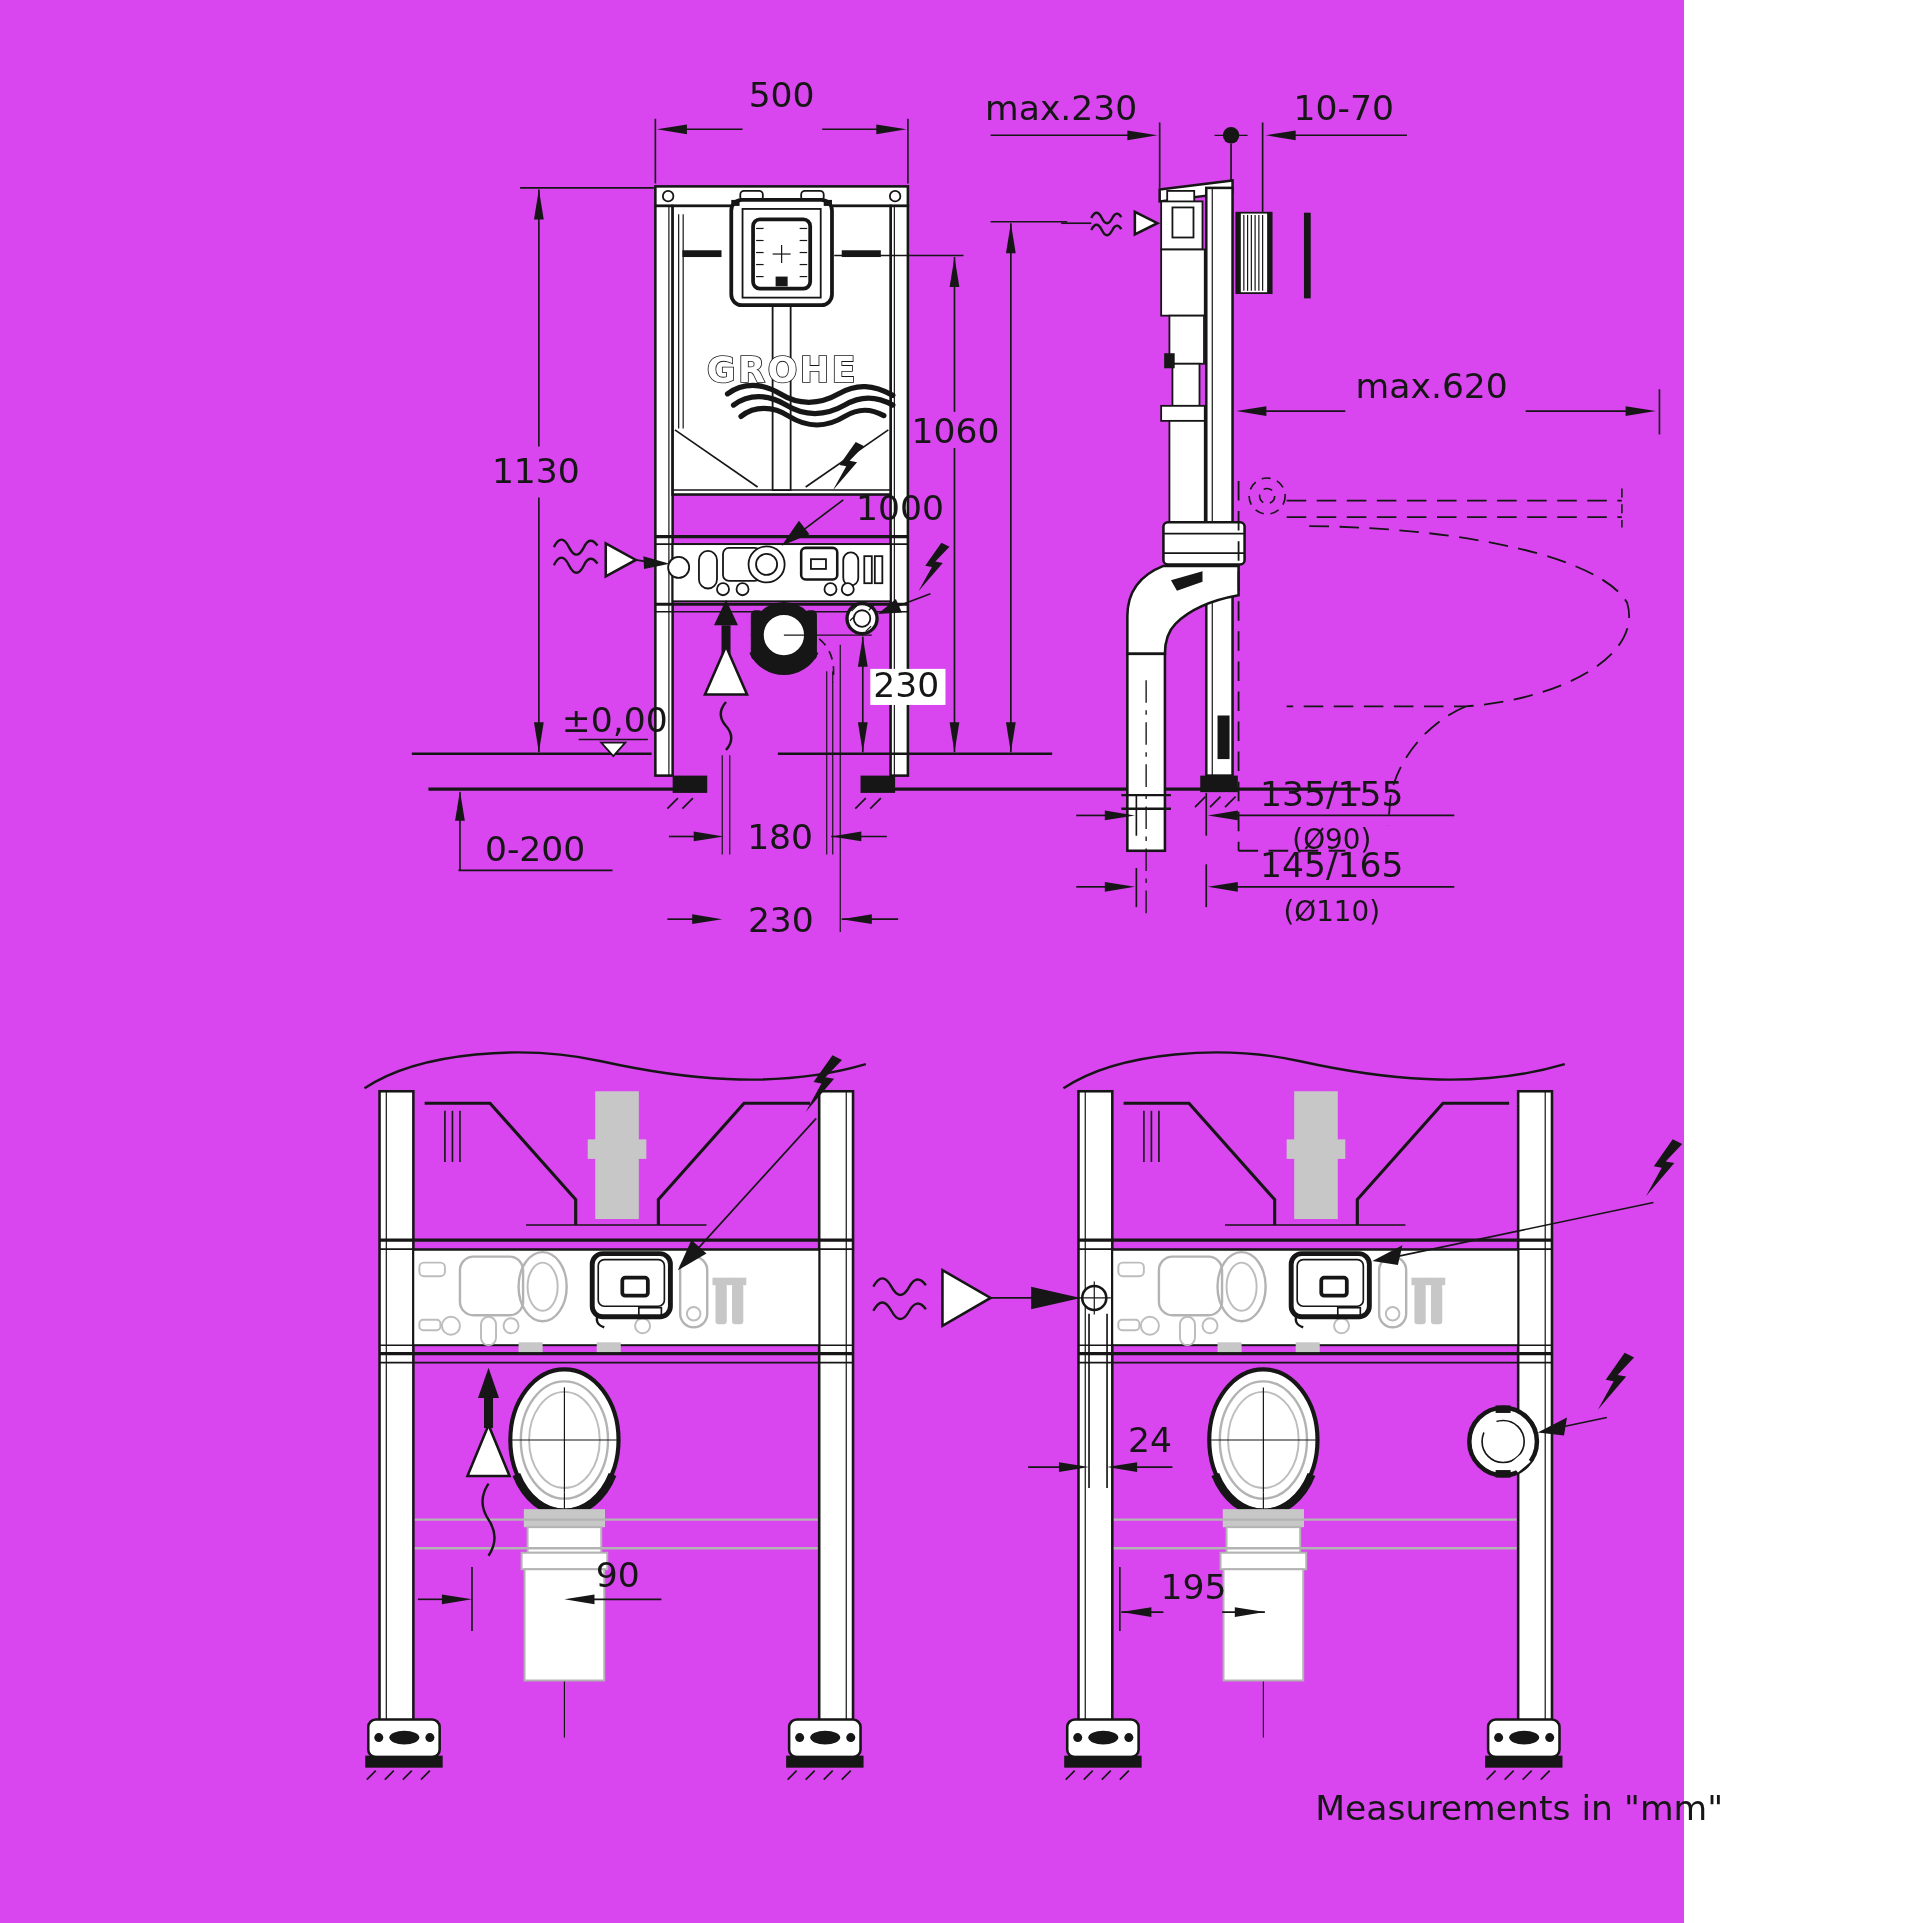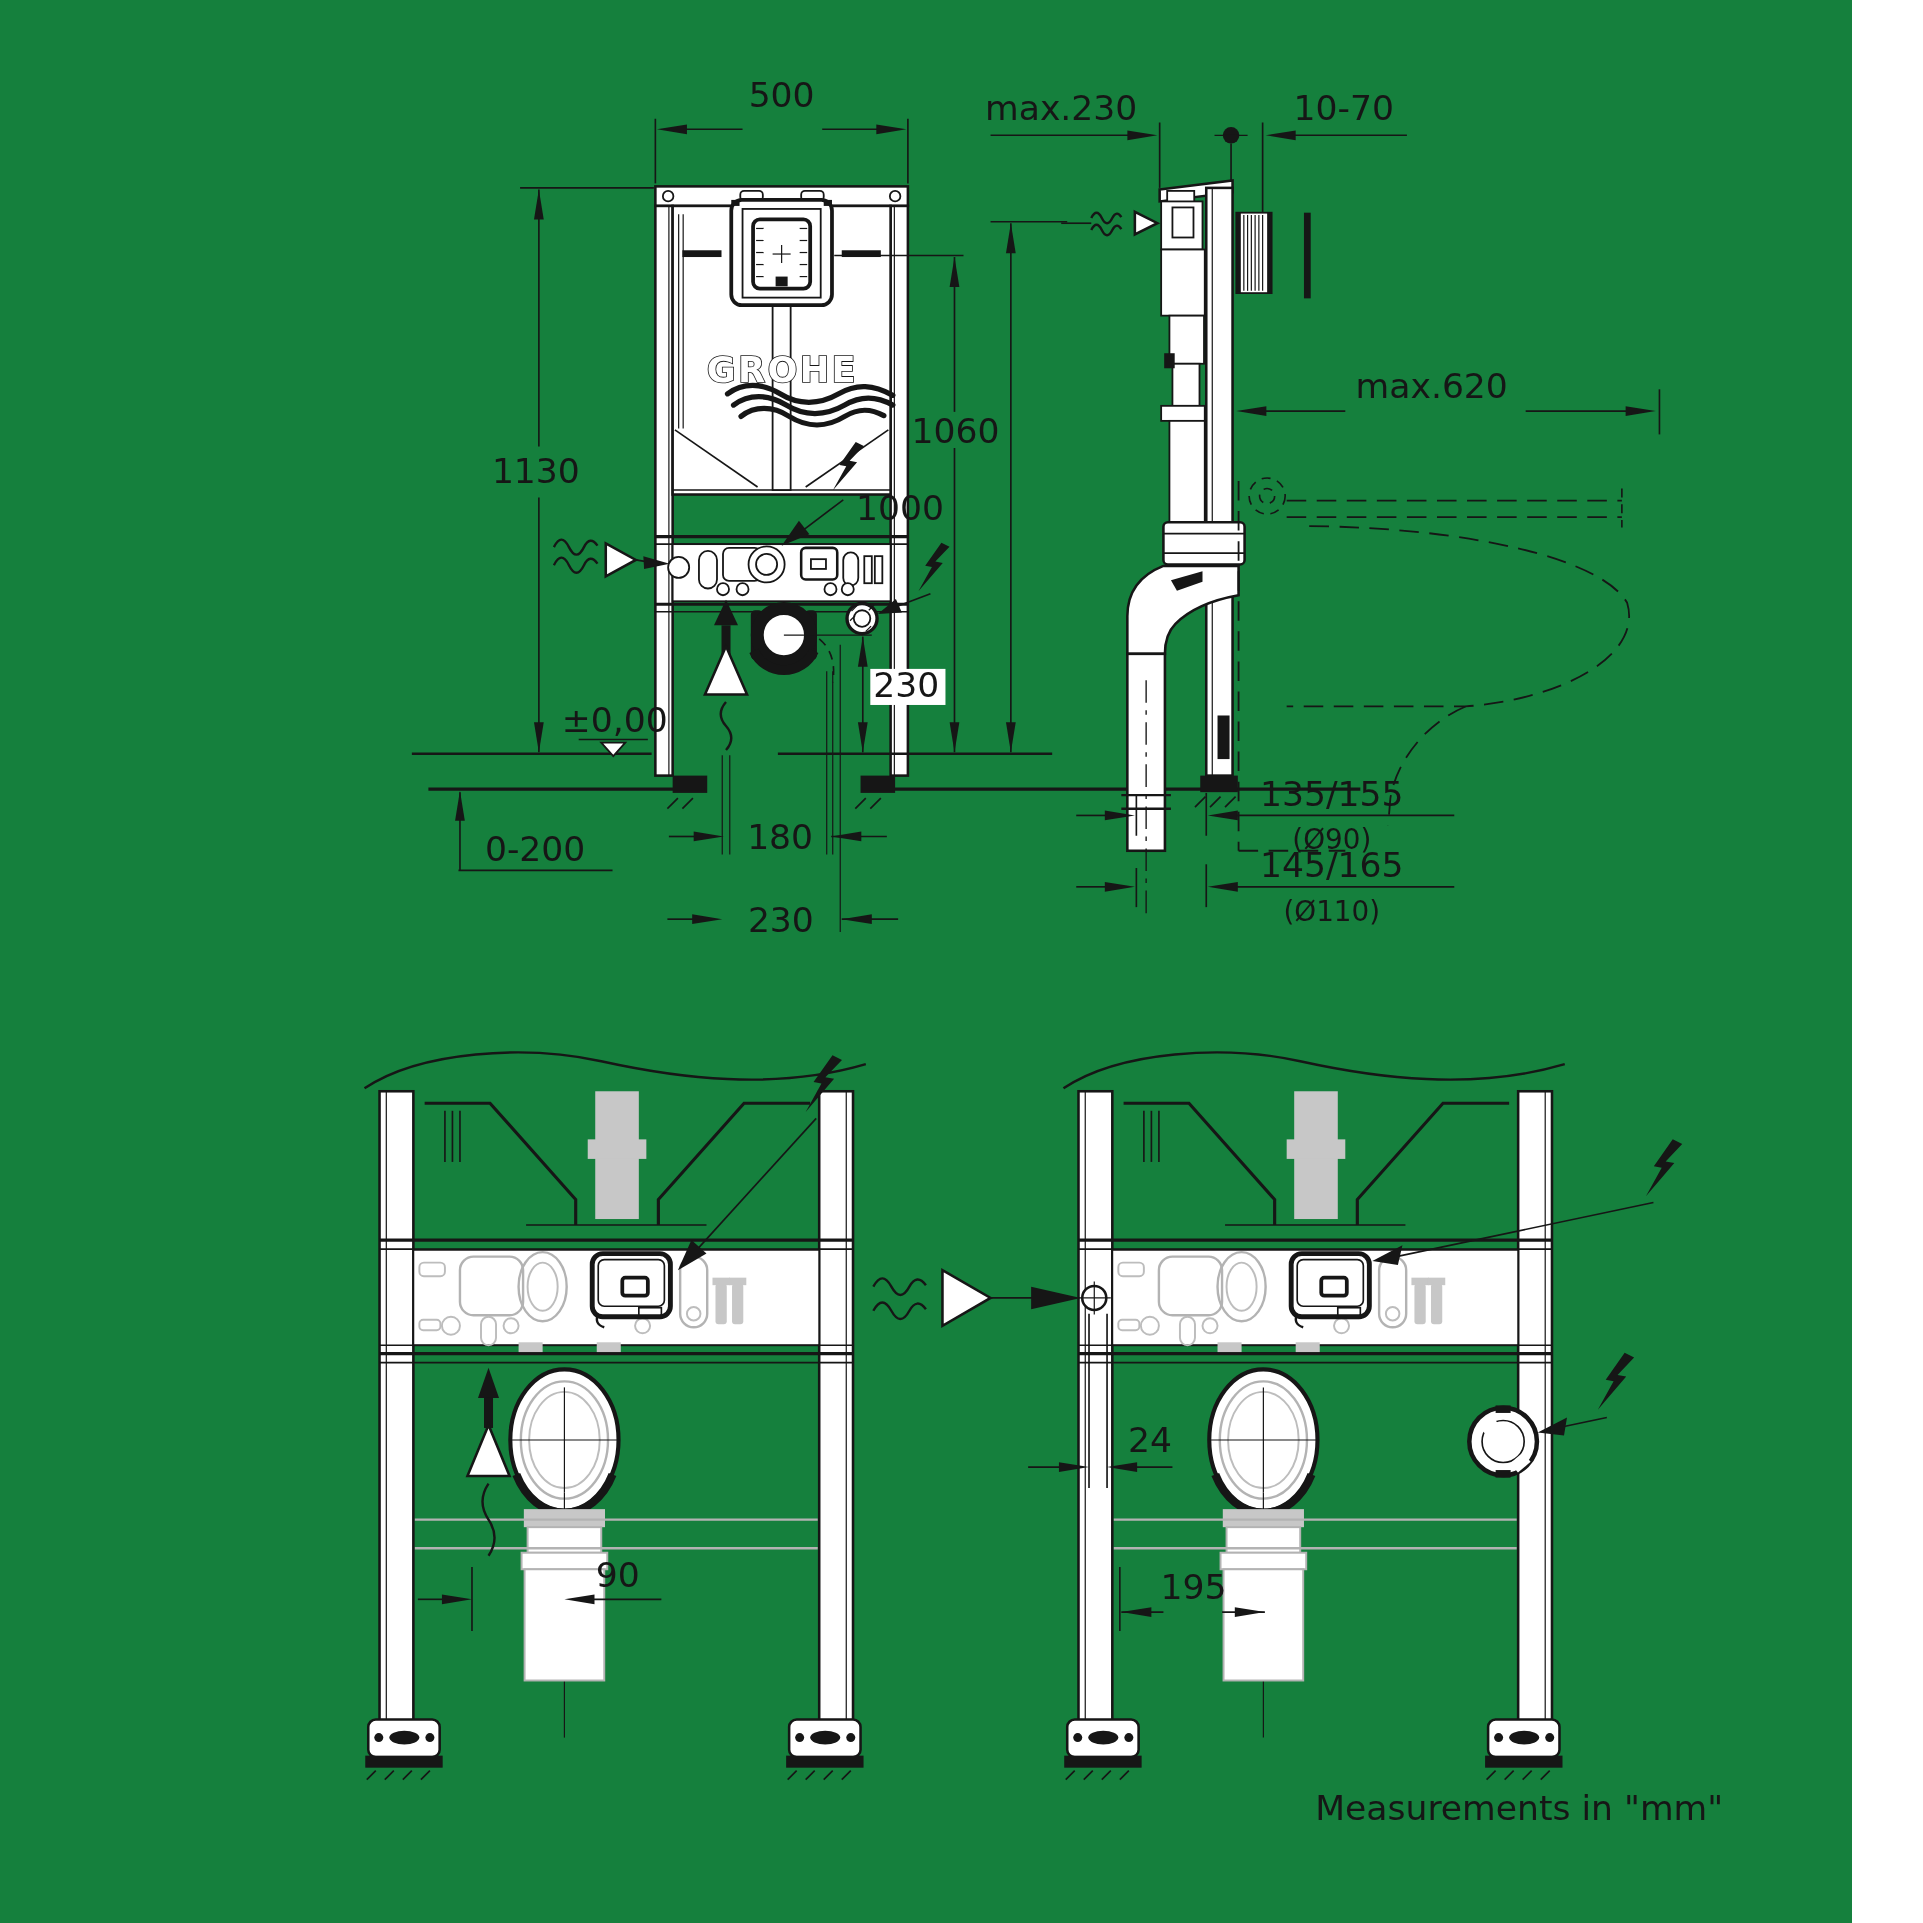--- a/index.html
+++ b/index.html
@@ -1,16 +1,16 @@
 <!DOCTYPE html>
 <html style="font-size:12px"><head>
 <meta charset="utf-8">
 <style>
   html,body{margin:0;padding:0;background:#fff;}
-  .page{width:1852px;height:1924px;background:#15803d;position:relative;font-family:"DejaVu Sans",sans-serif;text-decoration:underline;}
+  .page{width:1684px;height:1924px;background:#d946ef;position:relative;font-family:"DejaVu Sans",sans-serif;text-decoration:underline;}
   svg{display:block}
   .ln{stroke:#161616;fill:none;stroke-width:2.2}
   .ln15{stroke:#161616;fill:none;stroke-width:1.6}
   .ln3{stroke:#161616;fill:none;stroke-width:3.2}
   .ln4{stroke:#161616;fill:none;stroke-width:4.2}
   .wh{fill:#fff;stroke:#161616;stroke-width:2.4}
   .wh3{fill:#fff;stroke:#161616;stroke-width:3.4}
   .wh5{fill:#fff;stroke:#161616;stroke-width:5}
   .blk{fill:#161616;stroke:none}
   .gy{stroke:#bdbdbd;fill:none;stroke-width:2.6}

